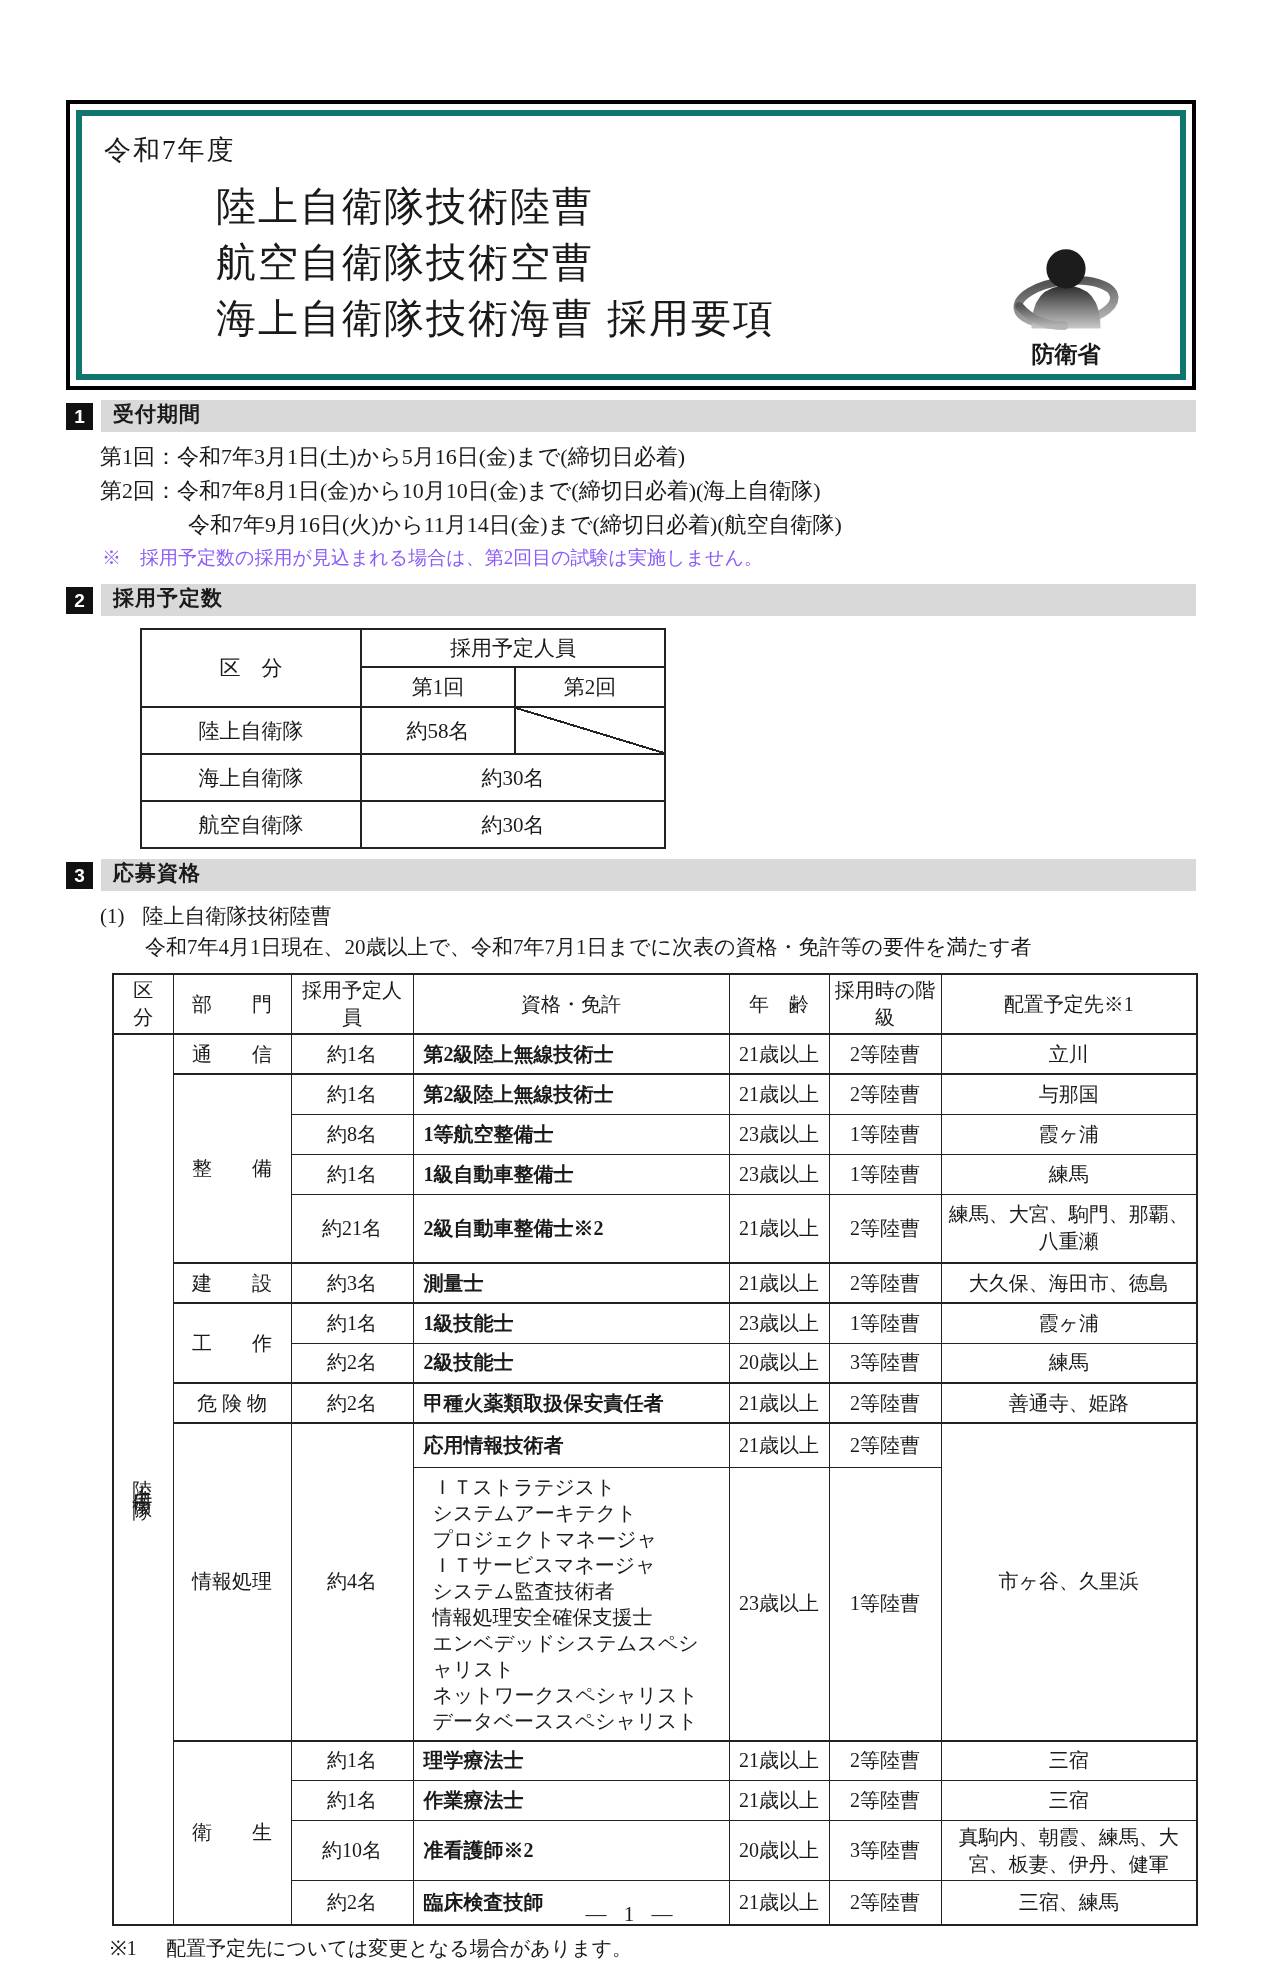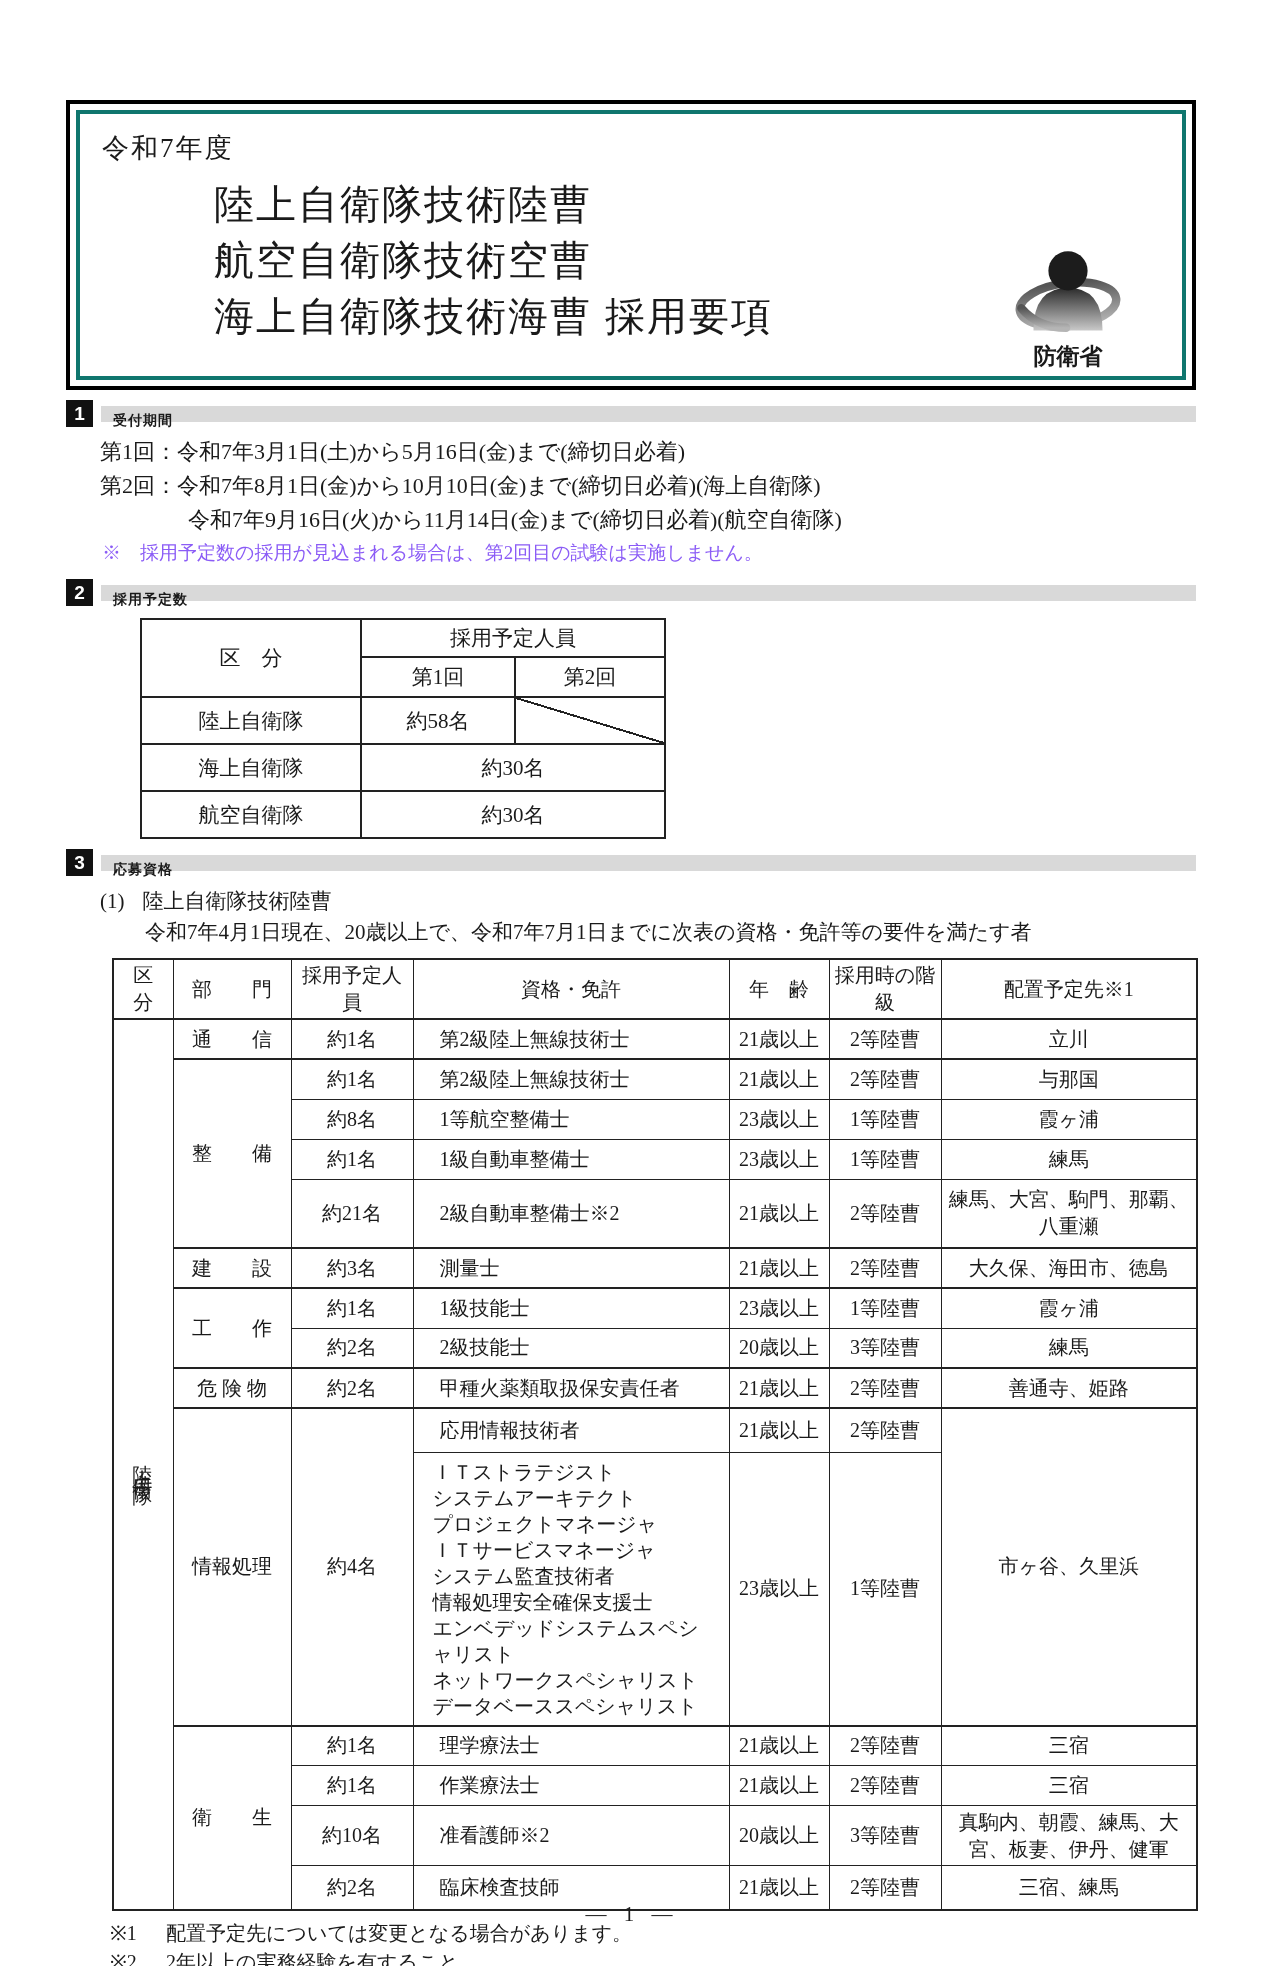--- a/index.html
+++ b/index.html
@@ -7,37 +7,37 @@
     position:relative; width:1264px; height:1966px; background:#fff;
     font-family:"Liberation Serif","DejaVu Serif",serif; color:#1a1a1a;
     overflow:hidden;
   }
 
   
   .title-box {
     box-sizing:border-box; margin:100px 68px 0 66px; height:290px;
     border:4px solid #000; padding:6px; background:#fff;
   }
-  .title-inner { box-sizing:border-box; border:4px solid #0f766e; height:100%; position:relative; padding:16px 22px; }
+  .title-inner { box-sizing:border-box; border:6px solid #0f766e; height:100%; position:relative; padding:16px 22px; }
   .era { font-size:27px; letter-spacing:2px; }
   .titles { margin:10px 0 0 112px; font-family:"Liberation Sans","DejaVu Sans",sans-serif; font-weight:500; }
   .title-line { font-size:40px; line-height:56px; letter-spacing:2px; white-space:nowrap; }
   .mod-logo { position:absolute; right:48px; bottom:4px; width:132px; text-align:center; }
   .mod-label { font-family:"Liberation Sans","DejaVu Sans",sans-serif; font-weight:bold; font-size:23px; margin-top:-2px; }
 
   
   .sec-head { display:flex; align-items:center; margin:10px 68px 0 66px; }
   .sec-num {
     flex:none; width:27px; height:27px; background:#111; color:#fff; text-align:center;
     font:bold 19px/27px "Liberation Sans","DejaVu Sans",sans-serif;
   }
   .sec-bar {
-    flex:1; margin-left:8px; background:#d9d9d9; height:16px; line-height:28px;
+    flex:1; margin-left:8px; background:#d9d9d9; height:32px; line-height:28px;
     padding-left:12px; font-family:"Liberation Sans","DejaVu Sans",sans-serif;
-    font-weight:bold; font-size:14px; letter-spacing:1px;
+    font-weight:bold; font-size:21px; letter-spacing:1px;
   }
 
   
   .s1-block { margin:8px 68px 0 100px; font-size:22px; }
   .s1-line { line-height:34px; white-space:nowrap; }
   .s1-line.indent { padding-left:88px; }
   .s1-note { font-size:19px; line-height:32px; color:#8b5cf6; padding-left:2px; }
 
   
   .t2 { border-collapse:collapse; margin:12px 0 0 140px; font-size:21px; }
@@ -59,21 +59,21 @@
   .t3 {
     border-collapse:collapse; table-layout:fixed; width:1084px;
     margin:10px 0 0 112px; font-size:20px; border:2px solid #222;
   }
   .t3 th, .t3 td {
     border:1px solid #222; font-weight:normal; vertical-align:middle;
     text-align:center; padding:2px 4px; overflow:hidden;
   }
   .t3 tr.hdr th { border-bottom:2px solid #222; height:42px; }
   .t3 tr.grp td { border-top:2px solid #222; }
-  .t3 td.qual { text-align:left; padding-left:26px; }
+  .t3 td.qual { text-align:left; padding-left:10px;font-weight:bold; }
   .t3 td.qual-list { text-align:left; white-space:pre-line; line-height:26px; padding:6px 19px;margin-left:11px; }
   .t3 .h40 { height:40px; } .t3 .h44 { height:44px; } .t3 .h62 { height:69px; } .t3 .h60 { height:60px; }
   .t3 td.vert-cell { vertical-align:middle; text-align:center; }
   .vert { display:inline-block; writing-mode:vertical-rl; text-orientation:upright; letter-spacing:5px; font-size:20px; }
 
   
   .footnotes { margin:8px 68px 0 110px; font-size:20px; }
   .fn { display:flex; line-height:29px; }
   .fn-label { flex:none; width:56px; }
   .pageno { position:absolute; left:0; top:1902px; width:100%; text-align:center; font-size:21px; letter-spacing:6px; }

